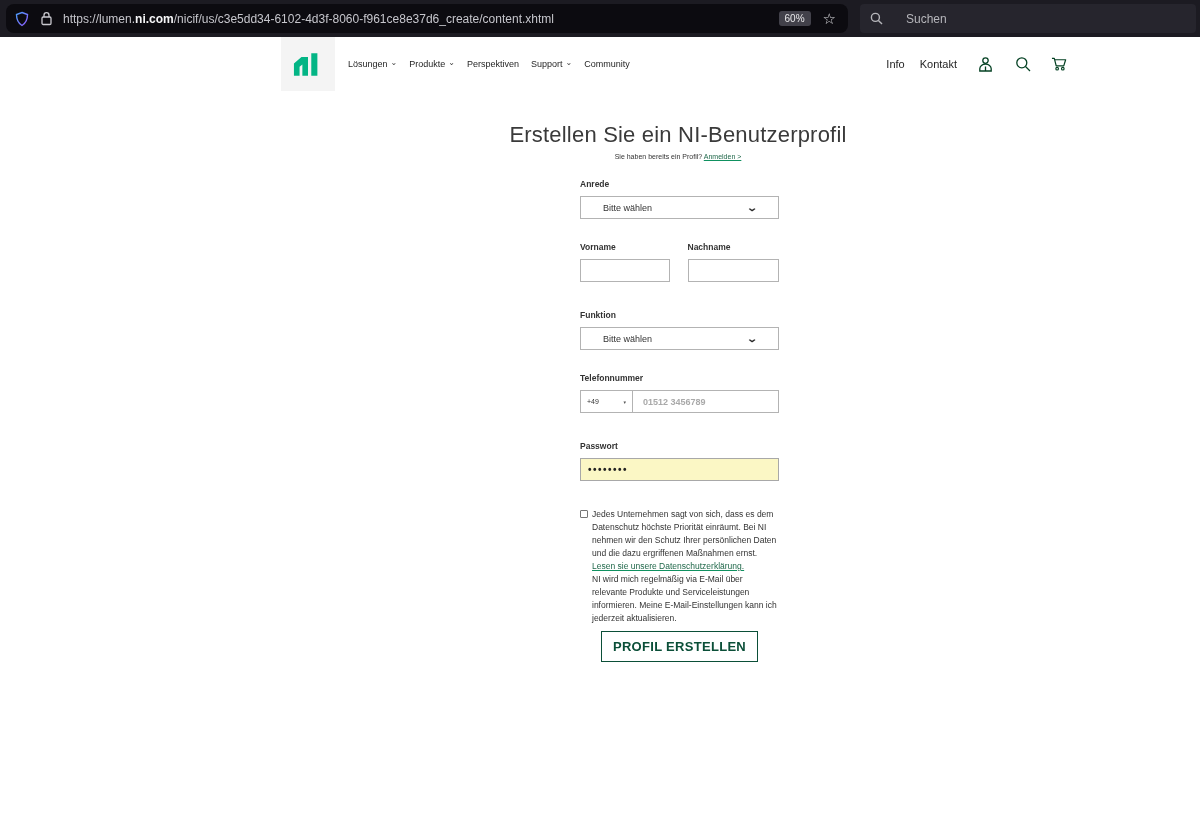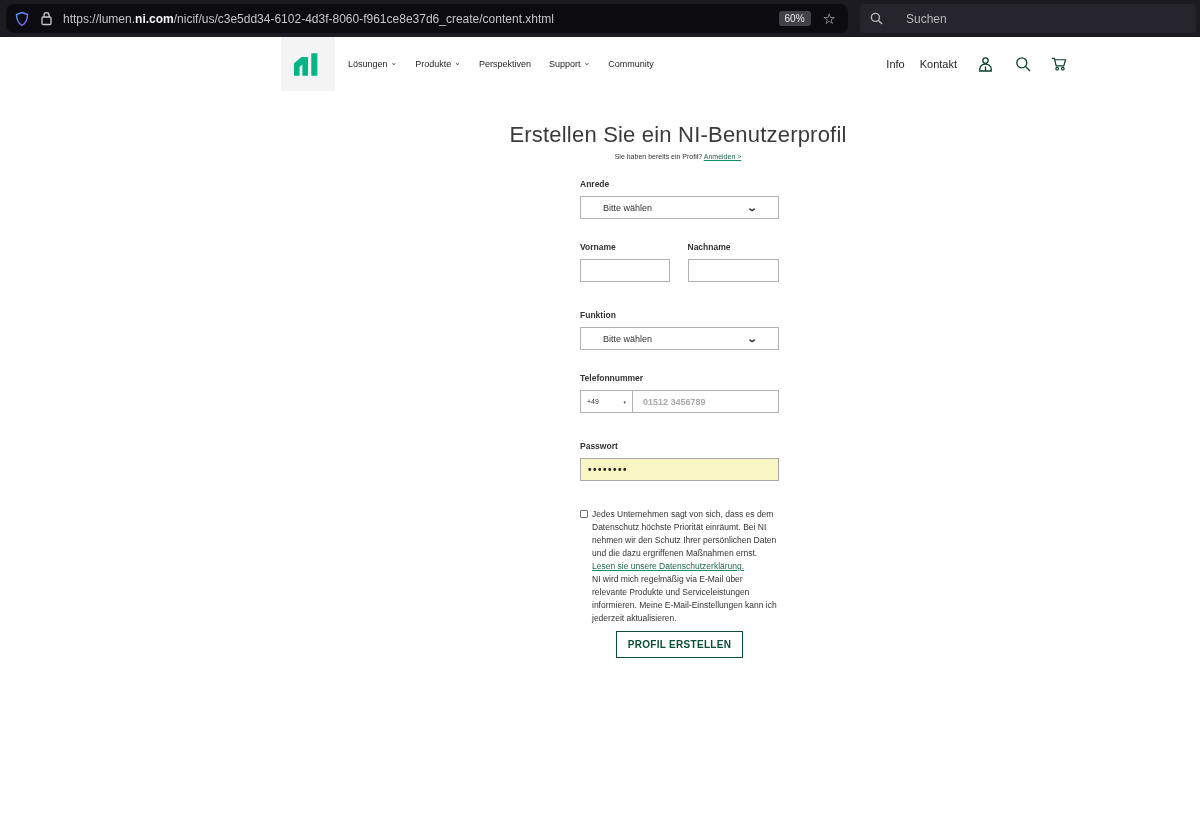--- a/index.html
+++ b/index.html
@@ -12,21 +12,21 @@
   .url-text { font-size:12px; color:#c6c6cc; white-space:nowrap; overflow:hidden; flex:1; }
   .url-text b { color:#f5f5f7; font-weight:bold; }
   .zoom-badge { background:#42414a; color:#e8e8ea; font-size:10px; border-radius:3px; padding:2px 6px; margin-right:12px; }
   .star { color:#d8d8dc; font-size:15px; line-height:1; margin-right:4px; }
   .search-field { position:absolute; left:860px; top:4px; width:336px; height:29px; background:#26252d; border-radius:4px; display:flex; align-items:center; padding:0 10px; gap:23px; }
   .search-placeholder { font-size:12px; color:#b6b6bb; }
 
   
   .site-header { position:relative; height:54px; background:#fff; display:flex; align-items:center; }
   .logo-box { position:absolute; left:281px; top:0; width:54px; height:54px; background:#f4f4f4; display:flex; align-items:center; justify-content:center; }
-  .main-nav { position:absolute; left:348px; top:0; height:54px; display:flex; align-items:center; gap:18px; }
+  .main-nav { position:absolute; left:348px; top:0; height:54px; display:flex; align-items:center; gap:12px; }
   .nav-item { font-size:9px; color:#1f1f1f; display:flex; align-items:center; gap:3px; cursor:pointer; white-space:nowrap; }
   .caret { font-size:8px; color:#444; line-height:0.5; transform:translateY(-1px); }
   .util-nav { position:absolute; right:132px; top:0; height:54px; display:flex; align-items:center; gap:15px; }
   .util-link { font-size:11px; color:#1f1f1f; cursor:pointer; }
   .util-icon { width:17px; height:17px; display:flex; align-items:center; justify-content:center; margin-left:5px; cursor:pointer; }
 
   
   .title-wrap { margin:31px 0 0 478px; width:400px; text-align:center; }
   .page-title { font-size:22px; font-weight:400; color:#3a3a3a; letter-spacing:0.2px; }
   .subtitle { margin-top:5px; font-size:7px; color:#333; }
@@ -49,21 +49,21 @@
   .cc-box .tri { font-size:5px; color:#555; }
   .phone-input { flex:1; height:23px; border:1px solid #b3b3b3; font-size:9px; color:#333; padding:0 10px; font-family:"Liberation Sans", sans-serif;font-weight:bold; }
   .phone-input::placeholder { color:#a9a9a9; }
   .autofill { background:#fbf7c5 !important; border-color:#a8a8a8 !important; }
   .email-input { text-align:center; font-size:9px; color:#444; }
   .pwd-input { font-size:10px; letter-spacing:1.5px; color:#222; font-weight:bold; }
 
   .privacy { position:relative; margin-bottom:6px; padding-left:12px; font-size:8.5px; line-height:13px; color:#333; width:199px; }
   .checkbox { position:absolute; left:0; top:2px; width:8px; height:8px; border:1px solid #767676; background:#fff; cursor:pointer; border-radius:1px; }
   .submit-wrap { text-align:center; }
-  .submit-btn { background:#fff; border:1.5px solid #0b4f38; color:#0b4f38; font-size:10px; font-weight:bold; letter-spacing:0.3px; padding:7px 11px; cursor:pointer; font-family:"Liberation Sans", sans-serif; font-stretch:condensed; }
+  .submit-btn { background:#fff; border:1.5px solid #0b4f38; color:#0b4f38; font-size:13px; font-weight:bold; letter-spacing:0.3px; padding:7px 11px; cursor:pointer; font-family:"Liberation Sans", sans-serif; font-stretch:condensed; }
 </style>
 </head>
 <body>
 
 <div class="browser-bar">
   <div class="url-field">
     <span class="identity-icons">
       <span style="display:flex">
         <svg width="16" height="16" viewBox="0 0 16 16">
           <defs>

